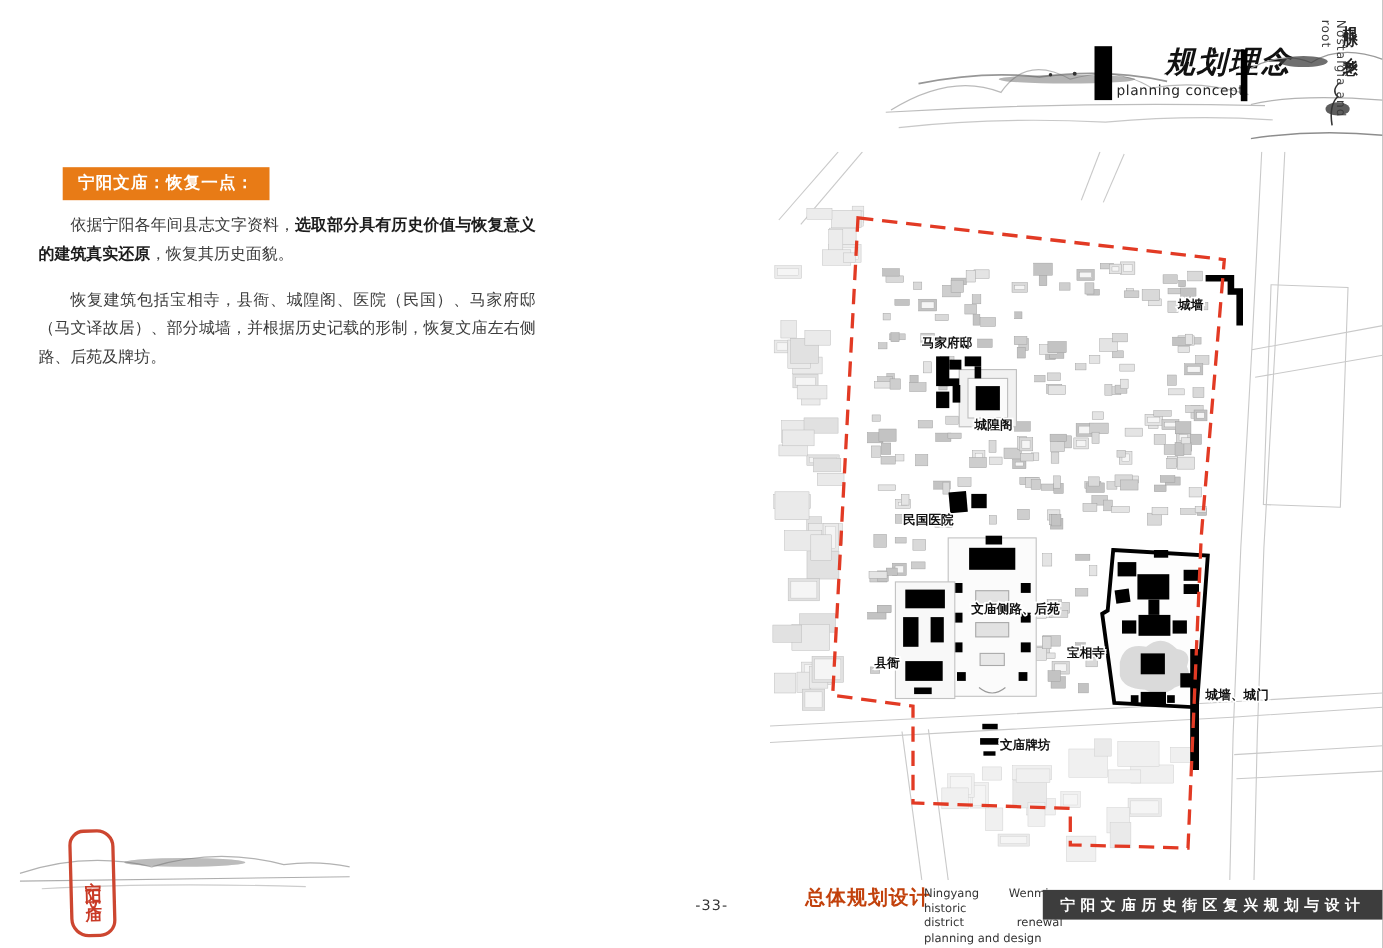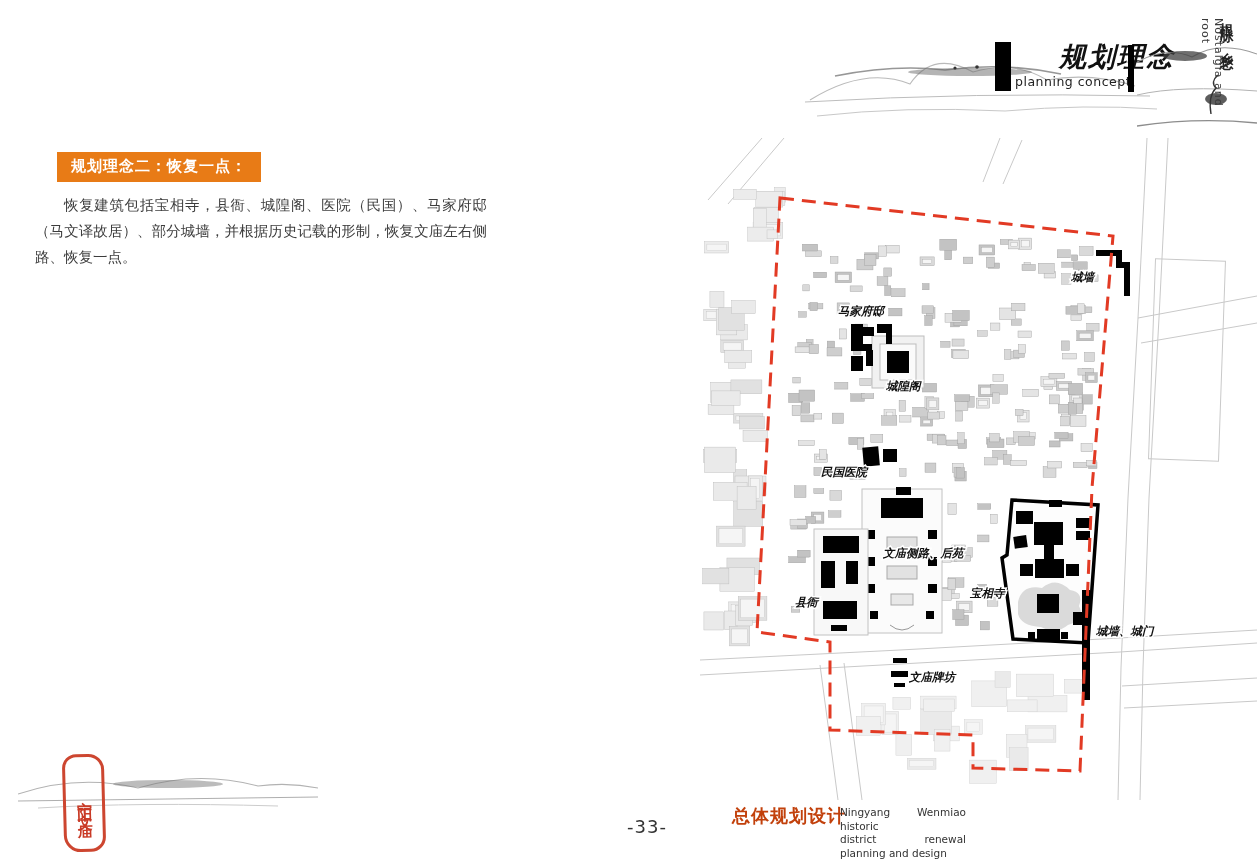--- a/index.html
+++ b/index.html
@@ -12,25 +12,25 @@
   .hdr-sub{font-size:12.5px;color:#222;margin-top:4px;letter-spacing:.5px;font-style:normal;}
   .v-zh{writing-mode:vertical-rl;text-orientation:upright;font-size:14px;font-weight:700;color:#222;letter-spacing:4px;}
   .v-en{writing-mode:vertical-rl;font-size:11px;color:#3a3a3a;letter-spacing:1px;}
   
   .banner{background:#e87b16;color:#fff;font-size:15px;font-weight:700;
           padding:5px 14px 6px 14px;letter-spacing:1px;display:inline-block;}
   .bodycol{width:452px;color:#3c3c3c;font-size:14.5px;line-height:1.8;text-align:justify;}
   .bodycol p{margin:0 0 16px 0;text-indent:2em;}
   .bodycol b{color:#1c1c1c;}
   
-  .map{width:557px;height:662px;font-style:italic;}
+  .map{width:557px;height:662px;}
   .map svg{display:block;}
   .maplabel{font-size:11.5px;font-weight:600;fill:#111;paint-order:stroke;stroke:#ffffff;stroke-width:3px;}
   
-  .pagenum{font-size:18px;color:#333;letter-spacing:1px;}
+  .pagenum{font-size:13px;color:#333;letter-spacing:1px;}
   .ft-zh{font-size:18px;font-weight:800;color:#c2410c;letter-spacing:1px;}
   .ft-en{font-size:10.5px;line-height:1.3;color:#333;width:126px;text-align:justify;}
   .ft-bar{background:#3d3d3d;color:#fff;display:flex;align-items:center;justify-content:center;
           font-size:13.5px;font-weight:700;letter-spacing:5px;}
   .seal{border:3px solid #cd4630;border-radius:14px 16px 15px 17px;transform:rotate(-1.5deg);
         display:flex;align-items:center;justify-content:center;}
   .seal-text{writing-mode:vertical-rl;text-orientation:upright;color:#c93a26;font-weight:700;
              font-size:15px;letter-spacing:7px;}
 </style>
 </head>
@@ -60,24 +60,25 @@
     <path d="M0 62 Q30 46 55 57 Q82 40 120 54" fill="none" stroke="#9a9a9a" stroke-width="1.1"></path>
     <ellipse cx="48" cy="56" rx="22" ry="5" fill="#3f3f3f" opacity="0.75"></ellipse>
     <path d="M0 95 Q42 85 120 91" fill="none" stroke="#b3b3b3" stroke-width="1"></path>
     <path d="M74 114 Q71 96 79 88 Q73 82 81 75" fill="none" stroke="#333" stroke-width="1.4"></path>
     <ellipse cx="79" cy="99" rx="11" ry="6" fill="#353535" opacity="0.8"></ellipse>
     <path d="M0 126 Q60 117 120 123" fill="none" stroke="#8d8d8d" stroke-width="1.3"></path>
   </svg>
   <div class="abs v-zh" style="left:1218px;top:12px;height:120px;">根脉·乡愁</div>
   <div class="abs v-en" style="left:1199px;top:18px;height:110px;overflow:hidden;">Nostalgia and root</div>
 
-  <div class="abs banner" style="left:57px;top:152px;">规划理念二：恢复一点：</div>
+  <div class="abs banner" style="left:57px;top:152px;">宁阳文庙：恢复一点：</div>
 
   <div class="abs bodycol" style="left:35px;top:192px;">
-    <p>恢复建筑包括宝相寺，县衙、城隍阁、医院（民国）、马家府邸（马文译故居）、部分城墙，并根据历史记载的形制，恢复文庙左右侧路、恢复一点。</p>
+    <p><span>依据宁阳各年间县志文字资料，</span><b>选取部分具有历史价值与恢复意义的建筑真实还原</b><span>，恢复其历史面貌。</span></p>
+    <p>恢复建筑包括宝相寺，县衙、城隍阁、医院（民国）、马家府邸（马文译故居）、部分城墙，并根据历史记载的形制，恢复文庙左右侧路、后苑及牌坊。</p>
   </div>
 
   <div class="abs map" style="left:700px;top:138px;">
     <svg width="557" height="662" viewBox="0 0 557 662">
 
       <g stroke="#c9c9c9" stroke-width="1" fill="none">
         <path d="M62 0 L8 62"></path>
           <path d="M84 0 L28 66"></path>
         <path d="M300 0 L283 44"></path>
           <path d="M322 2 L303 46"></path>
@@ -521,14 +522,15 @@
 
   <div class="abs pagenum" style="left:612px;top:816px;width:70px;text-align:center;">-33-</div>
 
   <div class="abs ft-zh" style="left:732px;top:804px;">总体规划设计</div>
 
   <div class="abs ft-en" style="left:840px;top:806px;">
     <div>Ningyang Wenmiao historic</div>
     <div>district renewal planning and design</div>
   </div>
 
+  <div class="abs ft-bar" style="left:948px;top:809px;width:309px;height:27px;">宁阳文庙历史街区复兴规划与设计</div>
 
 </div>
 
 </body></html>

